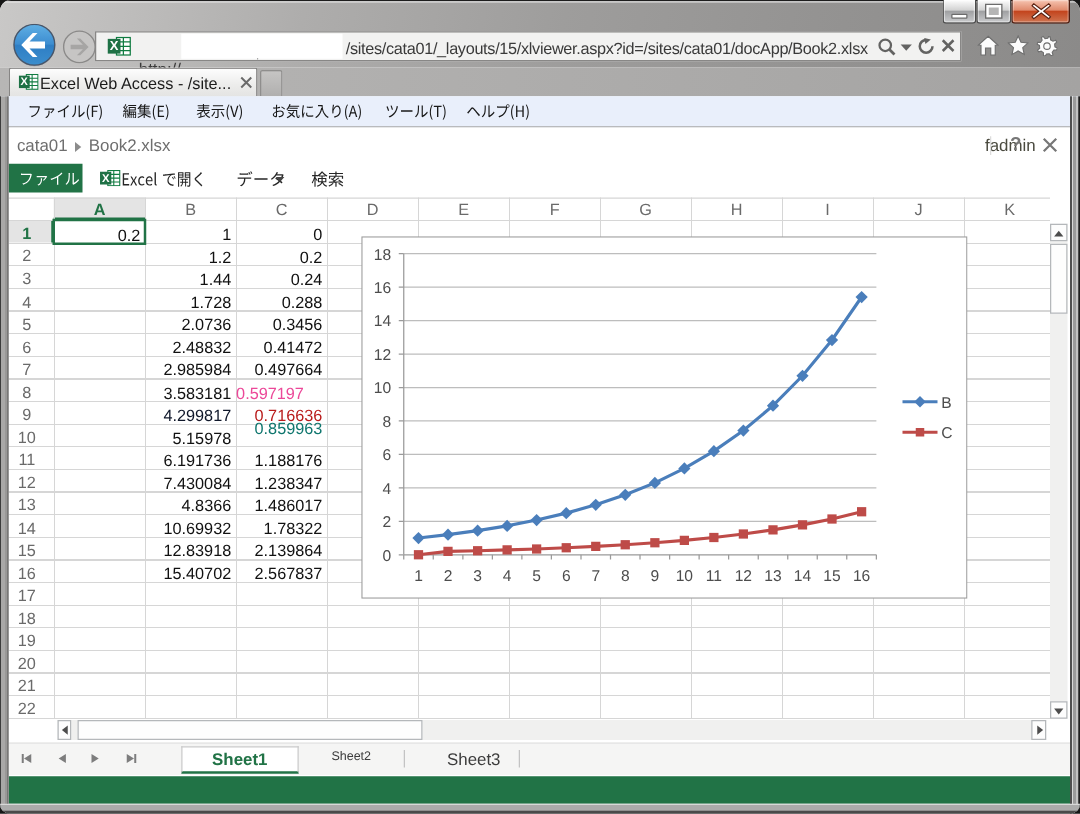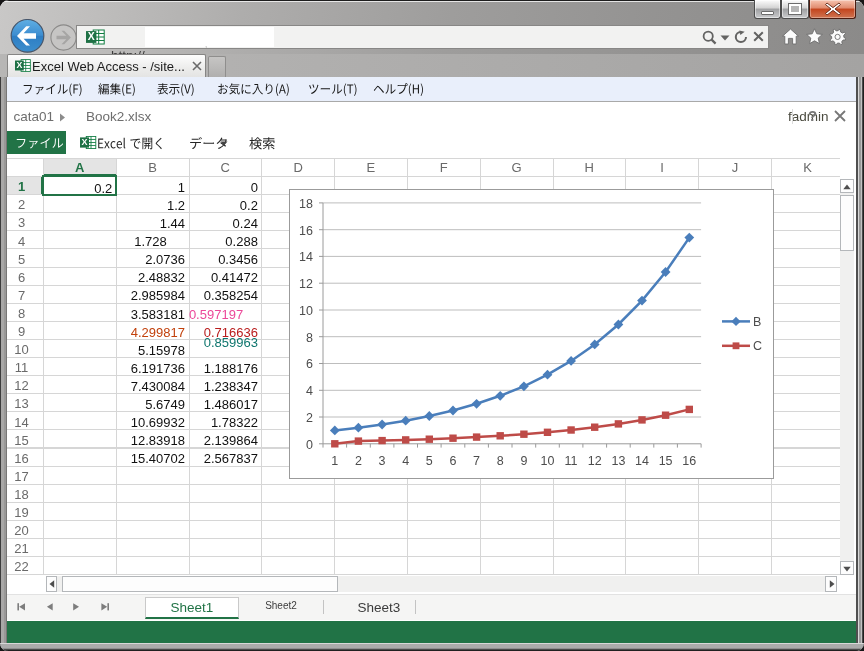--- a/index.html
+++ b/index.html
@@ -42,20 +42,21 @@
 <div class="abs" style="left:76px;top:25px;width:693px;height:24px;background:#f2f2f1;border:1px solid #888786"></div>
 <svg class="abs" style="left:86px;top:29px" width="19" height="16" viewBox="0 0 19 15">
       <rect x="7.2" y="0.5" width="11" height="14" fill="#fff" stroke="#107c41" stroke-width="1"></rect>
       <path d="M7.2 4 H18.2 M7.2 7.5 H18.2 M7.2 11 H18.2 M12.7 0.5 V14.5" stroke="#107c41" stroke-width="1" fill="none"></path>
       <rect x="0" y="1.6" width="10.4" height="11.8" fill="#1e7145"></rect>
       <text x="5.2" y="10.9" font-family="Liberation Sans" font-size="10.4" font-weight="bold" fill="#fff" text-anchor="middle">X</text>
     </svg>
 <div class="t" style="left:111px;top:48px;font-size:13.5px;color:#3a3a3a">http:/<span style="letter-spacing:-1px">/</span></div>
 <div class="abs" style="left:145px;top:27px;width:129px;height:20px;background:#fff"></div>
 <div class="t" style="left:205px;top:40px;font-size:8px;color:#9a9a9a">,</div>
+<div class="t" style="left:276.6px;top:30.5px;font-size:13px;letter-spacing:-0.25px;color:#3a3a3a">/sites/cata01/_layouts/15/xlviewer.aspx?id=/sites/cata01/docApp/Book2.xlsx</div>
 <svg class="abs" style="left:702px;top:30px" width="15" height="15" viewBox="0 0 15 15">
       <circle cx="6.2" cy="6.2" r="4.6" fill="none" stroke="#636362" stroke-width="1.8"></circle>
       <line x1="9.6" y1="9.6" x2="13.6" y2="13.6" stroke="#636362" stroke-width="2.2"></line>
     </svg>
 <svg class="abs" style="left:720px;top:35px" width="10" height="6" viewBox="0 0 10 6">
       <path d="M0.5 0.5 L9.5 0.5 L5 5.5 Z" fill="#636362"></path>
     </svg>
 <svg class="abs" style="left:734px;top:30px" width="14" height="14" viewBox="0 0 14 14">
       <path d="M12 7 A5.1 5.1 0 1 1 6.9 1.9" fill="none" stroke="#636362" stroke-width="2.0"></path>
       <path d="M5.8 0 L10.8 2.3 L5.8 4.8 Z" fill="#636362" transform="rotate(-12 7.6 2.4)"></path>
@@ -105,21 +106,21 @@
       <path transform="translate(0,9.5) scale(0.95,1)" d="M5.563199999999999 -9.174399999999999 4.623799999999999 -8.857199999999999C4.9288 -8.2228 5.624199999999999 -6.331799999999999 5.8194 -5.636399999999999L6.771 -5.9658C6.563599999999999 -6.648999999999999 5.8316 -8.588799999999999 5.563199999999999 -9.174399999999999ZM10.979999999999999 -8.3936 9.8576 -8.710799999999999C9.6136 -6.8808 8.869399999999999 -4.9288 7.9056 -3.6843999999999997C6.673399999999999 -2.135 4.8556 -0.9637999999999999 3.1109999999999998 -0.45139999999999997L3.9528 0.40259999999999996C5.672999999999999 -0.20739999999999997 7.478599999999999 -1.464 8.735199999999999 -3.1231999999999998C9.7356 -4.440799999999999 10.3944 -6.1854 10.760399999999999 -7.698199999999999C10.809199999999999 -7.8934 10.894599999999999 -8.1862 10.979999999999999 -8.3936ZM2.1593999999999998 -8.4424 1.1956 -8.0886C1.4884 -7.563999999999999 2.3301999999999996 -5.502199999999999 2.562 -4.7458L3.5258 -5.0996C3.2451999999999996 -5.8926 2.4766 -7.759199999999999 2.1593999999999998 -8.4424Z M13.4444 -5.2825999999999995V-4.087C13.8226 -4.1236 14.469199999999999 -4.148 15.1402 -4.148C16.0552 -4.148 20.923 -4.148 21.838 -4.148C22.387 -4.148 22.8994 -4.0992 23.1434 -4.087V-5.2825999999999995C22.875 -5.2581999999999995 22.4358 -5.2216 21.8258 -5.2216C20.923 -5.2216 16.043 -5.2216 15.1402 -5.2216C14.456999999999999 -5.2216 13.8104 -5.2581999999999995 13.4444 -5.2825999999999995Z M30.7928 -0.2562 31.4394 0.28059999999999996C31.5248 0.20739999999999997 31.659 0.1098 31.8542 0.0C33.2694 -0.6953999999999999 34.965199999999996 -1.952 36.014399999999995 -3.3793999999999995L35.440999999999995 -4.209C34.501599999999996 -2.8303999999999996 33.001 -1.7202 31.8786 -1.2078C31.8786 -1.5859999999999999 31.8786 -7.478599999999999 31.8786 -8.2472C31.8786 -8.710799999999999 31.9152 -9.052399999999999 31.9274 -9.149999999999999H30.805C30.8172 -9.052399999999999 30.866 -8.710799999999999 30.866 -8.2472C30.866 -7.478599999999999 30.866 -1.5006 30.866 -0.9393999999999999C30.866 -0.6953999999999999 30.8416 -0.45139999999999997 30.7928 -0.2562ZM25.205199999999998 -0.3172 26.120199999999997 0.29279999999999995C27.145 -0.5489999999999999 27.9258 -1.7446 28.2918 -3.05C28.621199999999998 -4.27 28.669999999999998 -6.8808 28.669999999999998 -8.235C28.669999999999998 -8.600999999999999 28.718799999999998 -8.966999999999999 28.730999999999998 -9.113399999999999H27.6086C27.6574 -8.857199999999999 27.694 -8.588799999999999 27.694 -8.2228C27.694 -6.8686 27.6818 -4.428599999999999 27.328 -3.3183999999999996C26.962 -2.135 26.229999999999997 -1.0492 25.205199999999998 -0.3172Z M39.51579999999999 2.3912 40.19899999999999 2.0862C39.14979999999999 0.35379999999999995 38.64959999999999 -1.7202 38.64959999999999 -3.7941999999999996C38.64959999999999 -5.856 39.14979999999999 -7.9178 40.19899999999999 -9.6624L39.51579999999999 -9.9796C38.39339999999999 -8.1496 37.72239999999999 -6.1854 37.72239999999999 -3.7941999999999996C37.72239999999999 -1.3907999999999998 38.39339999999999 0.5733999999999999 39.51579999999999 2.3912Z M43.81019999999999 0.0H44.94479999999999V-7.991H47.65319999999999V-8.942599999999999H41.10179999999999V-7.991H43.81019999999999Z M49.23919999999999 2.3912C50.36159999999999 0.5733999999999999 51.03259999999999 -1.3907999999999998 51.03259999999999 -3.7941999999999996C51.03259999999999 -6.1854 50.36159999999999 -8.1496 49.23919999999999 -9.9796L48.54379999999999 -9.6624C49.59299999999999 -7.9178 50.11759999999999 -5.856 50.11759999999999 -3.7941999999999996C50.11759999999999 -1.7202 49.59299999999999 0.35379999999999995 48.54379999999999 2.0862Z" fill="#1a1a1a"></path>
     </svg>
 <svg style="position:absolute;left:373.3px;top:83.5px;overflow:visible" width="1" height="1">
       <path transform="translate(0,9.5) scale(0.95,1)" d="M0.7564 -3.4404 1.6713999999999998 -2.5132C1.8543999999999998 -2.7571999999999997 2.1228 -3.1353999999999997 2.3668 -3.4526C2.9158 -4.1236 3.9406 -5.465599999999999 4.526199999999999 -6.1732C4.941 -6.685599999999999 5.1728 -6.722199999999999 5.648599999999999 -6.2585999999999995C6.161 -5.7584 7.295599999999999 -4.550599999999999 8.0032 -3.7575999999999996C8.783999999999999 -2.8547999999999996 9.8576 -1.6103999999999998 10.723799999999999 -0.5611999999999999L11.5656 -1.4518C10.626199999999999 -2.4644 9.4062 -3.7819999999999996 8.588799999999999 -4.660399999999999C7.869 -5.416799999999999 6.8198 -6.514799999999999 6.0878 -7.2101999999999995C5.2459999999999996 -8.0032 4.672599999999999 -7.869 4.026 -7.1004C3.2573999999999996 -6.1854 2.1959999999999997 -4.8312 1.6225999999999998 -4.2456C1.2932 -3.9284 1.0735999999999999 -3.7087999999999997 0.7564 -3.4404Z M18.592799999999997 -0.2562 19.2394 0.28059999999999996C19.3248 0.20739999999999997 19.459 0.1098 19.6542 0.0C21.069399999999998 -0.6953999999999999 22.7652 -1.952 23.8144 -3.3793999999999995L23.241 -4.209C22.3016 -2.8303999999999996 20.801 -1.7202 19.6786 -1.2078C19.6786 -1.5859999999999999 19.6786 -7.478599999999999 19.6786 -8.2472C19.6786 -8.710799999999999 19.7152 -9.052399999999999 19.7274 -9.149999999999999H18.604999999999997C18.617199999999997 -9.052399999999999 18.665999999999997 -8.710799999999999 18.665999999999997 -8.2472C18.665999999999997 -7.478599999999999 18.665999999999997 -1.5006 18.665999999999997 -0.9393999999999999C18.665999999999997 -0.6953999999999999 18.641599999999997 -0.45139999999999997 18.592799999999997 -0.2562ZM13.005199999999999 -0.3172 13.9202 0.29279999999999995C14.944999999999999 -0.5489999999999999 15.7258 -1.7446 16.0918 -3.05C16.4212 -4.27 16.47 -6.8808 16.47 -8.235C16.47 -8.600999999999999 16.5188 -8.966999999999999 16.531 -9.113399999999999H15.4086C15.4574 -8.857199999999999 15.494 -8.588799999999999 15.494 -8.2228C15.494 -6.8686 15.4818 -4.428599999999999 15.128 -3.3183999999999996C14.761999999999999 -2.135 14.03 -1.0492 13.005199999999999 -0.3172Z M34.221 -8.759599999999999C34.221 -9.210999999999999 34.586999999999996 -9.577 35.026199999999996 -9.577C35.477599999999995 -9.577 35.843599999999995 -9.210999999999999 35.843599999999995 -8.759599999999999C35.843599999999995 -8.3204 35.477599999999995 -7.9544 35.026199999999996 -7.9544C34.586999999999996 -7.9544 34.221 -8.3204 34.221 -8.759599999999999ZM33.6598 -8.759599999999999C33.6598 -8.625399999999999 33.6842 -8.4912 33.7208 -8.3692L33.3304 -8.357C32.7692 -8.357 27.9014 -8.357 27.206 -8.357C26.8034 -8.357 26.327599999999997 -8.3936 25.985999999999997 -8.4424V-7.356599999999999C26.303199999999997 -7.368799999999999 26.717999999999996 -7.393199999999999 27.206 -7.393199999999999C27.9014 -7.393199999999999 32.7326 -7.393199999999999 33.4402 -7.393199999999999C33.2816 -6.2219999999999995 32.7082 -4.526199999999999 31.842 -3.416C30.8294 -2.1106 29.450799999999997 -1.0735999999999999 27.084 -0.488L27.9136 0.427C30.1584 -0.26839999999999997 31.6102 -1.4029999999999998 32.7204 -2.8303999999999996C33.6842 -4.087 34.282 -6.0512 34.538199999999996 -7.332199999999999L34.562599999999996 -7.466399999999999C34.708999999999996 -7.417599999999999 34.867599999999996 -7.393199999999999 35.026199999999996 -7.393199999999999C35.782599999999995 -7.393199999999999 36.404799999999994 -8.0032 36.404799999999994 -8.759599999999999C36.404799999999994 -9.516 35.782599999999995 -10.1382 35.026199999999996 -10.1382C34.2698 -10.1382 33.6598 -9.516 33.6598 -8.759599999999999Z M39.51579999999999 2.3912 40.19899999999999 2.0862C39.14979999999999 0.35379999999999995 38.64959999999999 -1.7202 38.64959999999999 -3.7941999999999996C38.64959999999999 -5.856 39.14979999999999 -7.9178 40.19899999999999 -9.6624L39.51579999999999 -9.9796C38.39339999999999 -8.1496 37.72239999999999 -6.1854 37.72239999999999 -3.7941999999999996C37.72239999999999 -1.3907999999999998 38.39339999999999 0.5733999999999999 39.51579999999999 2.3912Z M41.95579999999999 0.0H43.07819999999999V-4.2212H47.25059999999999V0.0H48.38519999999999V-8.942599999999999H47.25059999999999V-5.1972H43.07819999999999V-8.942599999999999H41.95579999999999Z M50.81299999999999 2.3912C51.93539999999999 0.5733999999999999 52.60639999999999 -1.3907999999999998 52.60639999999999 -3.7941999999999996C52.60639999999999 -6.1854 51.93539999999999 -8.1496 50.81299999999999 -9.9796L50.11759999999999 -9.6624C51.16679999999999 -7.9178 51.69139999999999 -5.856 51.69139999999999 -3.7941999999999996C51.69139999999999 -1.7202 51.16679999999999 0.35379999999999995 50.11759999999999 2.0862Z" fill="#1a1a1a"></path>
     </svg>
 <div class="abs" style="left:7px;top:102px;width:850px;height:541px;background:#fff"></div>
 <div class="t" style="left:13.5px;top:109px;font-size:13.5px;color:#6e6e6e">cata01</div>
 <svg class="abs" style="left:59px;top:113px" width="7" height="9" viewBox="0 0 7 9">
       <path d="M1 0.5 L6 4.5 L1 8.5 Z" fill="#8c8c8c"></path>
     </svg>
-<div class="t" style="left:86px;top:109px;font-size:13.5px;color:#6e6e6e">Book2.xlsx</div>
+<div class="t" style="left:71px;top:109px;font-size:13.5px;color:#6e6e6e">Book2.xlsx</div>
 <div class="t" style="left:788px;top:109px;font-size:13.5px;color:#4a4a3f">fadmin</div>
 <div class="abs" style="left:792px;top:109px;width:1px;height:15px;background:#dcdcdc"></div>
 <div class="t" style="left:808px;top:107px;font-size:15px;font-weight:bold;color:#777">?</div>
 <svg class="abs" style="left:834px;top:110px" width="12" height="12" viewBox="0 0 12 12">
       <path d="M1 1 L11 11 M11 1 L1 11" stroke="#777" stroke-width="1.8"></path>
     </svg>
 <div class="abs" style="left:7px;top:130.5px;width:59px;height:23.5px;background:#217346"></div>
 <svg style="position:absolute;left:15px;top:138px;overflow:visible" width="1" height="1">
       <path transform="translate(0,9.5) scale(1.0,1)" d="M10.504199999999999 -8.113 9.76 -8.588799999999999C9.5282 -8.5278 9.296399999999998 -8.5278 9.113399999999999 -8.5278C8.5522 -8.5278 3.6843999999999997 -8.5278 2.989 -8.5278C2.5864 -8.5278 2.1106 -8.5644 1.769 -8.600999999999999V-7.527399999999999C2.0862 -7.539599999999999 2.501 -7.563999999999999 2.989 -7.563999999999999C3.6843999999999997 -7.563999999999999 8.5156 -7.563999999999999 9.223199999999999 -7.563999999999999C9.052399999999999 -6.392799999999999 8.4912 -4.697 7.624999999999999 -3.5867999999999998C6.600199999999999 -2.2813999999999997 5.2338 -1.2444 2.867 -0.6466L3.6965999999999997 0.26839999999999997C5.9414 -0.4392 7.393199999999999 -1.5737999999999999 8.5034 -3.0012C9.4672 -4.2578 10.0528 -6.2219999999999995 10.3212 -7.502999999999999C10.37 -7.734799999999999 10.4188 -7.9422 10.504199999999999 -8.113Z M22.753 -6.161 22.204 -6.673399999999999C22.0454 -6.636799999999999 21.716 -6.612399999999999 21.532999999999998 -6.612399999999999C20.9474 -6.612399999999999 15.982 -6.612399999999999 15.5062 -6.612399999999999C15.1402 -6.612399999999999 14.700999999999999 -6.648999999999999 14.359399999999999 -6.697799999999999V-5.685199999999999C14.737599999999999 -5.709599999999999 15.1402 -5.734 15.5062 -5.734C15.982 -5.734 20.6546 -5.721799999999999 21.337799999999998 -5.721799999999999C20.983999999999998 -5.124 20.1056 -4.0504 19.2394 -3.5258L20.0324 -2.9768C21.130399999999998 -3.7331999999999996 22.1552 -5.2581999999999995 22.509 -5.8316C22.57 -5.9292 22.6798 -6.0756 22.753 -6.161ZM18.653799999999997 -4.9044H17.592399999999998C17.628999999999998 -4.660399999999999 17.665599999999998 -4.416399999999999 17.665599999999998 -4.1724C17.665599999999998 -2.5864 17.433799999999998 -1.2444 15.7868 -0.13419999999999999C15.5062 0.061 15.2134 0.183 14.944999999999999 0.28059999999999996L15.8112 0.9637999999999999C18.385399999999997 -0.46359999999999996 18.629399999999997 -2.3057999999999996 18.653799999999997 -4.9044Z M25.449199999999998 -4.4041999999999994 25.937199999999997 -3.4526C27.633 -3.9772 29.304399999999998 -4.7092 30.5854 -5.441199999999999V-0.9271999999999999C30.5854 -0.46359999999999996 30.5488 0.14639999999999997 30.5122 0.3782H31.7078C31.659 0.13419999999999999 31.6346 -0.46359999999999996 31.6346 -0.9271999999999999V-6.0756C32.879 -6.9052 34.0014 -7.8324 34.928599999999996 -8.796199999999999L34.1112 -9.5526C33.2694 -8.54 32.0494 -7.478599999999999 30.7806 -6.685599999999999C29.426399999999997 -5.8316 27.5598 -4.9776 25.449199999999998 -4.4041999999999994Z M42.992799999999995 -0.2562 43.639399999999995 0.28059999999999996C43.724799999999995 0.20739999999999997 43.858999999999995 0.1098 44.054199999999994 0.0C45.46939999999999 -0.6953999999999999 47.16519999999999 -1.952 48.2144 -3.3793999999999995L47.64099999999999 -4.209C46.70159999999999 -2.8303999999999996 45.20099999999999 -1.7202 44.078599999999994 -1.2078C44.078599999999994 -1.5859999999999999 44.078599999999994 -7.478599999999999 44.078599999999994 -8.2472C44.078599999999994 -8.710799999999999 44.115199999999994 -9.052399999999999 44.127399999999994 -9.149999999999999H43.004999999999995C43.017199999999995 -9.052399999999999 43.065999999999995 -8.710799999999999 43.065999999999995 -8.2472C43.065999999999995 -7.478599999999999 43.065999999999995 -1.5006 43.065999999999995 -0.9393999999999999C43.065999999999995 -0.6953999999999999 43.041599999999995 -0.45139999999999997 42.992799999999995 -0.2562ZM37.405199999999994 -0.3172 38.32019999999999 0.29279999999999995C39.34499999999999 -0.5489999999999999 40.12579999999999 -1.7446 40.49179999999999 -3.05C40.82119999999999 -4.27 40.86999999999999 -6.8808 40.86999999999999 -8.235C40.86999999999999 -8.600999999999999 40.91879999999999 -8.966999999999999 40.931 -9.113399999999999H39.80859999999999C39.85739999999999 -8.857199999999999 39.89399999999999 -8.588799999999999 39.89399999999999 -8.2228C39.89399999999999 -6.8686 39.88179999999999 -4.428599999999999 39.52799999999999 -3.3183999999999996C39.16199999999999 -2.135 38.42999999999999 -1.0492 37.405199999999994 -0.3172Z" fill="#fff"></path>
     </svg>
@@ -179,39 +180,39 @@
 <div class="t" style="left:5px;top:523.1px;width:33px;text-align:center;font-size:13px;color:#6a6a6a">20</div>
 <div class="t" style="left:5px;top:541.2px;width:33px;text-align:center;font-size:13px;color:#6a6a6a">21</div>
 <div class="t" style="left:5px;top:559.3px;width:33px;text-align:center;font-size:13px;color:#6a6a6a">22</div>
 <div class="t" style="left:43.3px;top:180.5px;width:69px;text-align:right;font-size:13px;color:#111">0.2</div>
 <div class="t" style="left:116px;top:179.8px;width:69px;text-align:right;font-size:13px;color:#111">1</div>
 <div class="t" style="left:188.9px;top:179.8px;width:69px;text-align:right;font-size:13px;color:#111">0</div>
 <div class="t" style="left:116px;top:197.9px;width:69px;text-align:right;font-size:13px;color:#111">1.2</div>
 <div class="t" style="left:188.9px;top:197.9px;width:69px;text-align:right;font-size:13px;color:#111">0.2</div>
 <div class="t" style="left:116px;top:216.0px;width:69px;text-align:right;font-size:13px;color:#111">1.44</div>
 <div class="t" style="left:188.9px;top:216.0px;width:69px;text-align:right;font-size:13px;color:#111">0.24</div>
-<div class="t" style="left:116px;top:234.1px;width:69px;text-align:center;font-size:13px;color:#111">1.728</div>
+<div class="t" style="left:116px;top:234.1px;width:69px;text-align:right;font-size:13px;color:#111">1.728</div>
 <div class="t" style="left:188.9px;top:234.1px;width:69px;text-align:right;font-size:13px;color:#111">0.288</div>
 <div class="t" style="left:116px;top:252.2px;width:69px;text-align:right;font-size:13px;color:#111">2.0736</div>
 <div class="t" style="left:188.9px;top:252.2px;width:69px;text-align:right;font-size:13px;color:#111">0.3456</div>
 <div class="t" style="left:116px;top:270.3px;width:69px;text-align:right;font-size:13px;color:#111">2.48832</div>
 <div class="t" style="left:188.9px;top:270.3px;width:69px;text-align:right;font-size:13px;color:#111">0.41472</div>
 <div class="t" style="left:116px;top:288.4px;width:69px;text-align:right;font-size:13px;color:#111">2.985984</div>
-<div class="t" style="left:188.9px;top:288.4px;width:69px;text-align:right;font-size:13px;color:#111">0.358254</div>
+<div class="t" style="left:188.9px;top:288.4px;width:69px;text-align:right;font-size:13px;color:#111">0.497664</div>
 <div class="t" style="left:116px;top:306.5px;width:69px;text-align:right;font-size:13px;color:#111">3.583181</div>
 <div class="t" style="left:188.9px;top:306.5px;width:69px;text-align:left;font-size:13px;color:#ec4899">0.597197</div>
-<div class="t" style="left:116px;top:324.6px;width:69px;text-align:right;font-size:13px;color:#c2410c">4.299817</div>
+<div class="t" style="left:116px;top:324.6px;width:69px;text-align:right;font-size:13px;color:#0f172a">4.299817</div>
 <div class="t" style="left:188.9px;top:324.6px;width:69px;text-align:right;font-size:13px;color:#b91c1c">0.716636</div>
 <div class="t" style="left:116px;top:342.7px;width:69px;text-align:right;font-size:13px;color:#111">5.15978</div>
 <div class="t" style="left:188.9px;top:335px;width:69px;text-align:right;font-size:13px;color:#0f766e">0.859963</div>
 <div class="t" style="left:116px;top:360.8px;width:69px;text-align:right;font-size:13px;color:#111">6.191736</div>
 <div class="t" style="left:188.9px;top:360.8px;width:69px;text-align:right;font-size:13px;color:#111">1.188176</div>
 <div class="t" style="left:116px;top:378.9px;width:69px;text-align:right;font-size:13px;color:#111">7.430084</div>
 <div class="t" style="left:188.9px;top:378.9px;width:69px;text-align:right;font-size:13px;color:#111">1.238347</div>
-<div class="t" style="left:116px;top:397.0px;width:69px;text-align:right;font-size:13px;color:#111">5.6749</div>
+<div class="t" style="left:116px;top:397.0px;width:69px;text-align:right;font-size:13px;color:#111">4.8366</div>
 <div class="t" style="left:188.9px;top:397.0px;width:69px;text-align:right;font-size:13px;color:#111">1.486017</div>
 <div class="t" style="left:116px;top:415.1px;width:69px;text-align:right;font-size:13px;color:#111">10.69932</div>
 <div class="t" style="left:188.9px;top:415.1px;width:69px;text-align:right;font-size:13px;color:#111">1.78322</div>
 <div class="t" style="left:116px;top:433.2px;width:69px;text-align:right;font-size:13px;color:#111">12.83918</div>
 <div class="t" style="left:188.9px;top:433.2px;width:69px;text-align:right;font-size:13px;color:#111">2.139864</div>
 <div class="t" style="left:116px;top:451.3px;width:69px;text-align:right;font-size:13px;color:#111">15.40702</div>
 <div class="t" style="left:188.9px;top:451.3px;width:69px;text-align:right;font-size:13px;color:#111">2.567837</div>
 <div class="abs" style="left:42.3px;top:175.4px;width:74.8px;height:21.1px;border:2px solid #217346;background:transparent"></div>
 <svg class="abs" style="left:289px;top:189px;z-index:5" width="485" height="290" viewBox="0 0 485 290">
       <rect x="0.5" y="0.5" width="484" height="289" fill="#fff" stroke="#9b9b9b"></rect>
@@ -343,21 +344,21 @@
 <div class="abs" style="left:7px;top:593.8px;width:850px;height:26.7px;background:#f5f5f4;border-top:1px solid #e2e2e2"></div>
 <svg class="abs" style="left:0;top:593.8px;z-index:3" width="130" height="27" viewBox="0 0 130 27">
       <path d="M25.0 9.200000000000001 L25.0 16.400000000000002 L19.2 12.8 Z" fill="#7d7d7d"></path>
       <rect x="17.4" y="9.200000000000001" width="1.6" height="7.2" fill="#7d7d7d"></rect>
       <path d="M52.7 9.200000000000001 L52.7 16.400000000000002 L46.9 12.8 Z" fill="#7d7d7d"></path>
       <path d="M73.2 9.200000000000001 L73.2 16.400000000000002 L79.0 12.8 Z" fill="#7d7d7d"></path>
       <path d="M101.39999999999999 9.200000000000001 L101.39999999999999 16.400000000000002 L107.19999999999999 12.8 Z" fill="#7d7d7d"></path>
       <rect x="107.39999999999999" y="9.200000000000001" width="1.6" height="7.2" fill="#7d7d7d"></rect>
     </svg>
 <div class="abs" style="left:145.3px;top:596.9px;width:93.6px;height:21.9px;background:#fff;border:1px solid #c9c9c9;border-bottom:2.5px solid #217346"></div>
-<div class="t" style="left:145.3px;top:599.5px;width:93px;text-align:center;font-size:13.5px;font-weight:normal;color:#217346">Sheet1</div>
+<div class="t" style="left:145.3px;top:599.5px;width:93px;text-align:center;font-size:13.5px;font-weight:bold;color:#217346">Sheet1</div>
 <div class="t" style="left:239px;top:599.5px;width:84px;text-align:center;font-size:10px;color:#3c3c3c">Sheet2</div>
 <div class="abs" style="left:322.5px;top:599.5px;width:1px;height:14px;background:#c3c3c3"></div>
 <div class="t" style="left:333px;top:599.5px;width:92px;text-align:center;font-size:13.5px;color:#3c3c3c">Sheet3</div>
 <div class="abs" style="left:414.6px;top:599.5px;width:1px;height:14px;background:#c3c3c3"></div>
 <div class="abs" style="left:7px;top:620.5px;width:850px;height:22.5px;background:#217346"></div>
 <div class="abs" style="left:0;top:77px;width:7px;height:574px;background:linear-gradient(to right,#3c3c3c 0 1px,#a9a8a7 1px 4px,#999897 4px 6px,#787776 6px 7px)"></div>
 <div class="abs" style="right:0;top:77px;width:8px;height:574px;background:linear-gradient(to left,#1f1f1f 0 1px,#4a4a4a 1px 2px,#c2c2c2 2px 3px,#9a9a9a 3px 5.5px,#d8d8d8 5.5px 6.5px,#4f4f4f 6.5px 8px)"></div>
 <div class="abs" style="left:0;top:643px;width:864px;height:8px;background:linear-gradient(#d8d8d8 0 1px,#ababab 1px 5px,#8f8f8f 5px 6px,#4a4a4a 6px 7px,#202020 7px 8px)"></div>
 </div>
 </body></html>

